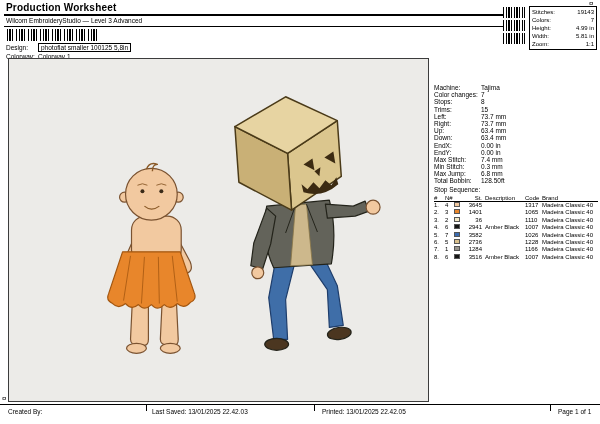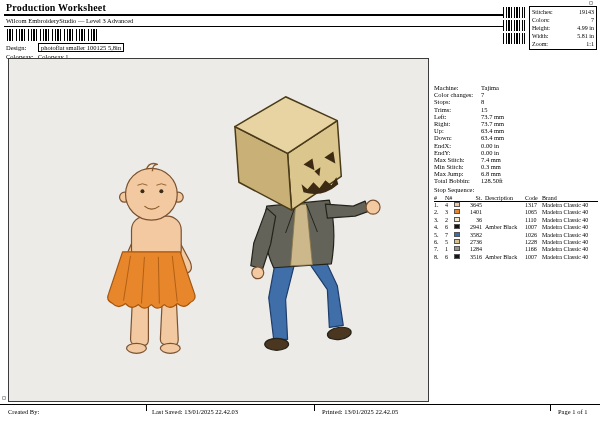--- a/index.html
+++ b/index.html
@@ -1,21 +1,21 @@
 <!DOCTYPE html>
 <html><head>
 <meta charset="utf-8">
 <style>
   * { box-sizing: border-box; margin: 0; padding: 0; }
   html,body { width:600px; height:424px; }
   body {
     font-family: "Liberation Sans", "DejaVu Sans", sans-serif;
     background:#fff; color:#000;
   }
-  .sheet { position:relative; width:600px; height:424px; background:#fff; overflow:hidden;font-family:Liberation Serif, serif; }
+  .sheet { position:relative; width:600px; height:424px; background:#fff; overflow:hidden; }
   .abs { position:absolute; }
 
   
   .title { left:6px; top:2px; font-size:10px; font-weight:700; letter-spacing:.2px; }
   .rule-thick { left:4px; top:14px; width:521px; height:2px; background:#000; }
   .subtitle { left:6px; top:17px; font-size:6.5px; }
   .rule-thin { left:4px; top:26px; width:521px; height:1px; background:#000; }
 
   .barcode { left:7px; top:29px; width:90px; height:12px;
     background:repeating-linear-gradient(90deg,#000 0 1px,#fff 1px 2px,#000 2px 4px,#fff 4px 5px,#000 5px 6px,#fff 6px 9px,#000 9px 10px,#fff 10px 12px); }

